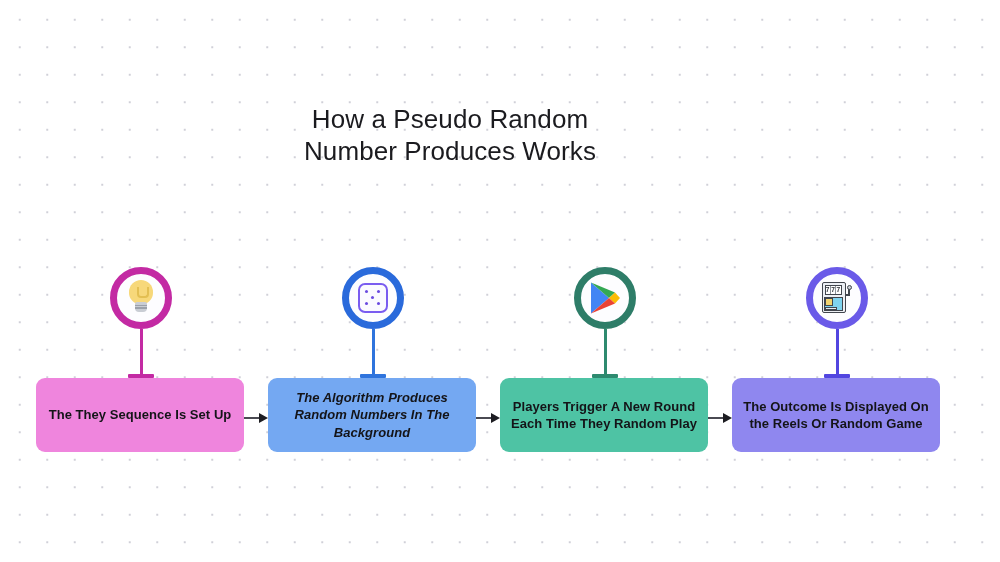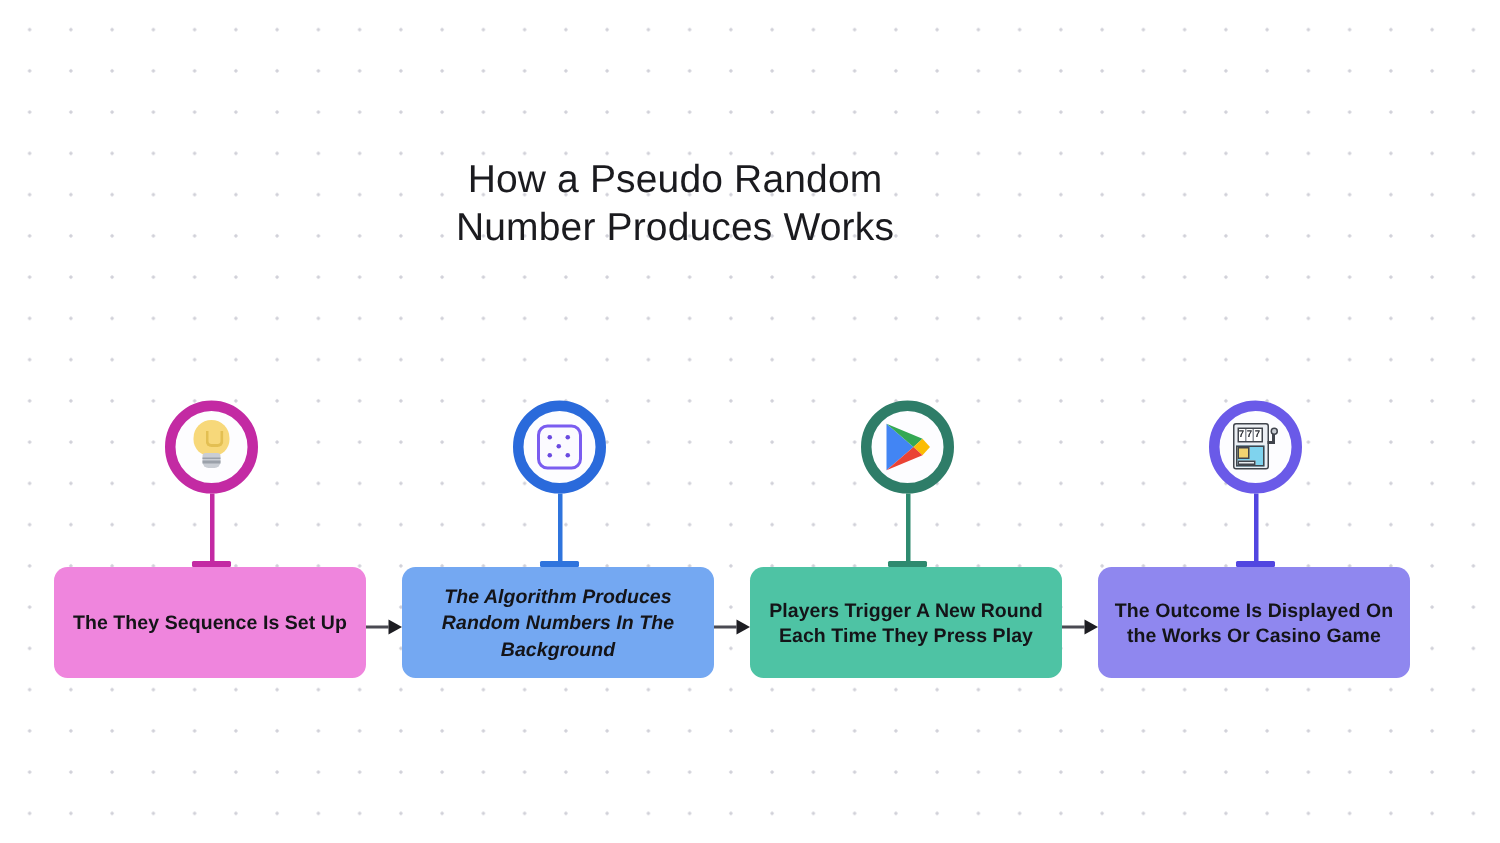--- a/index.html
+++ b/index.html
@@ -325,21 +325,21 @@
             <path d="M2 1.5 L20 17 L2 32.5 Z" fill="#4285f4"></path>
             <path d="M2 1.5 L20 17 L26 11.5 Z" fill="#34a853"></path>
             <path d="M20 17 L26 11.5 L31 17 L26 22.5 Z" fill="#fbbc04"></path>
             <path d="M2 32.5 L20 17 L26 22.5 Z" fill="#ea4335"></path>
           </svg>
         </div>
     </div>
     <div class="stem" style="left:603.5px; top:329px; height:49px; background:#2e8a6f;"></div>
     <div class="stem-foot" style="left:592px; top:374px; background:#2e8a6f;"></div>
     <div class="box" style="left:500px; width:208px; background:#4ec3a4;">
-      <span class="box-label">Players Trigger A New Round Each Time They Press Play</span>
+      <span class="box-label">Players Trigger A New Round Each Time They Random Play</span>
     </div>
   </div>
 
   <div class="arrow" style="left:708px; width:24px;">
     <div class="arrow-line"></div>
       <div class="arrow-head"></div>
   </div>
 
   <div class="step">
     <div class="badge" style="left:806px; top:267px; border-color:#6a5ae8;">
@@ -356,17 +356,17 @@
           <div class="slot-tray"></div>
           <div class="slot-lever-arm"></div>
           <div class="slot-lever-stick"></div>
           <div class="slot-lever-knob"></div>
         </div>
       </div>
     </div>
     <div class="stem" style="left:835.5px; top:329px; height:49px; background:#5246e0;"></div>
     <div class="stem-foot" style="left:824px; top:374px; background:#5246e0;"></div>
     <div class="box" style="left:732px; width:208px; background:#8f87ef;">
-      <span class="box-label">The Outcome Is Displayed On the Works Or Casino Game</span>
+      <span class="box-label">The Outcome Is Displayed On the Reels Or Random Game</span>
     </div>
   </div>
 
 </div>
 
 </body></html>

